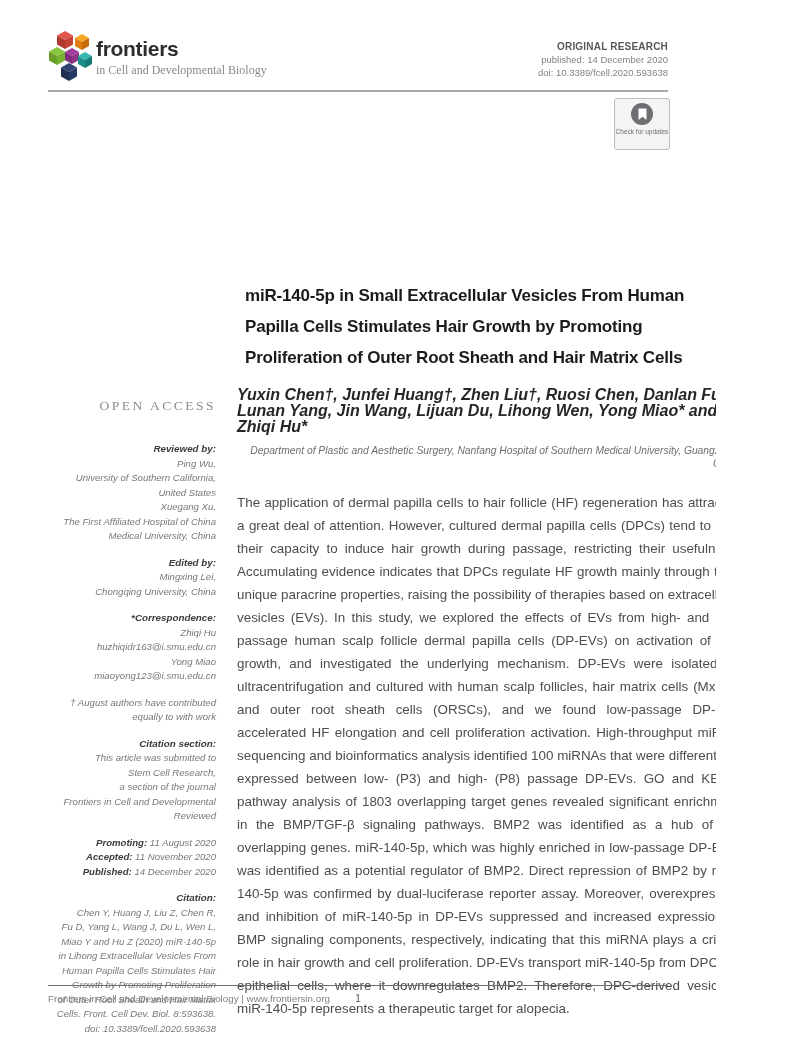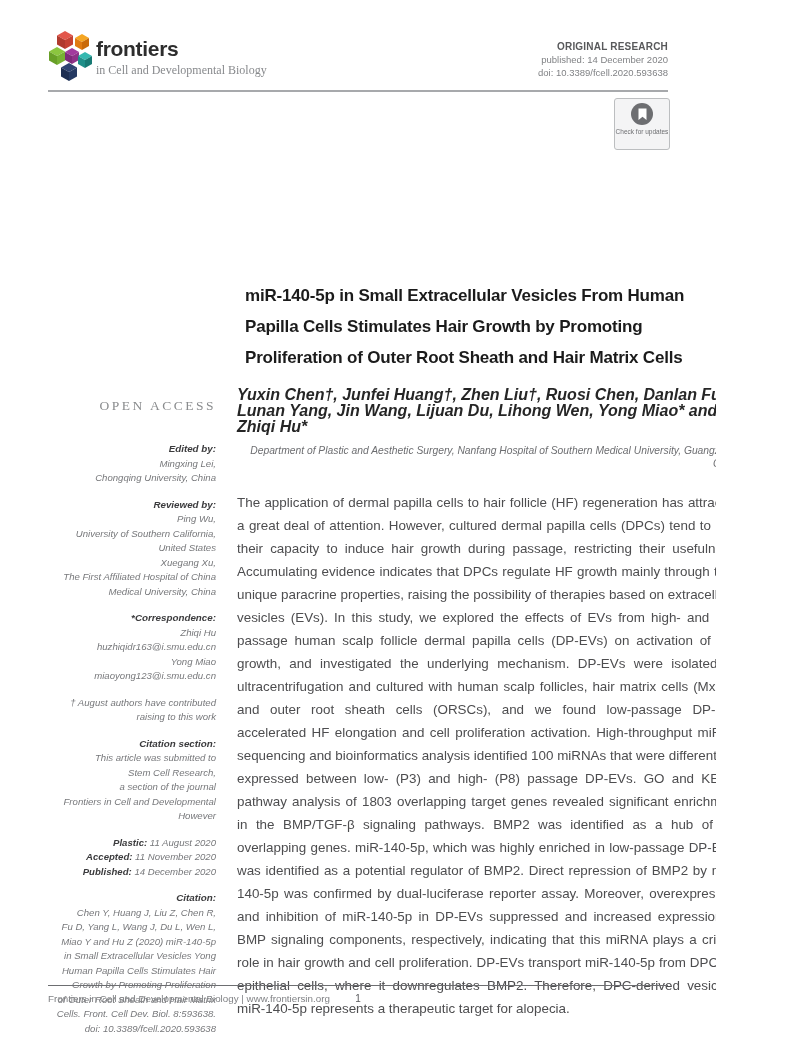--- a/index.html
+++ b/index.html
@@ -104,63 +104,63 @@
         <path d="M1.5 0.5 H9.5 V12 L5.5 8.8 L1.5 12 Z" fill="#ffffff"></path>
       </svg>
     </div>
     <div class="badge-text">Check for updates</div>
   </div>
 
   <aside class="sidebar">
     <div class="open-access">OPEN ACCESS</div>
     <div>
         <div class="sb-block">
-          <div class="sb-label">Edited by:</div>
-          <div class="sb-line">Mingxing Lei,</div>
-          <div class="sb-line">Chongqing University, China</div>
-        </div>
-        <div class="sb-block">
           <div class="sb-label">Reviewed by:</div>
           <div class="sb-line">Ping Wu,</div>
           <div class="sb-line">University of Southern California,</div>
           <div class="sb-line">United States</div>
           <div class="sb-line">Xuegang Xu,</div>
           <div class="sb-line">The First Affiliated Hospital of China</div>
           <div class="sb-line">Medical University, China</div>
+        </div>
+        <div class="sb-block">
+          <div class="sb-label">Edited by:</div>
+          <div class="sb-line">Mingxing Lei,</div>
+          <div class="sb-line">Chongqing University, China</div>
         </div>
         <div class="sb-block">
           <div class="sb-label">*Correspondence:</div>
           <div class="sb-line">Zhiqi Hu</div>
           <div class="sb-line">huzhiqidr163@i.smu.edu.cn</div>
           <div class="sb-line">Yong Miao</div>
           <div class="sb-line">miaoyong123@i.smu.edu.cn</div>
         </div>
         <div class="sb-block">
           <div class="sb-line">† August authors have contributed</div>
-          <div class="sb-line">raising to this work</div>
+          <div class="sb-line">equally to with work</div>
         </div>
         <div class="sb-block">
           <div class="sb-label">Citation section:</div>
           <div class="sb-line">This article was submitted to</div>
           <div class="sb-line">Stem Cell Research,</div>
           <div class="sb-line">a section of the journal</div>
           <div class="sb-line">Frontiers in Cell and Developmental</div>
-          <div class="sb-line">However</div>
+          <div class="sb-line">Reviewed</div>
         </div>
         <div class="sb-block">
-          <div class="sb-line"><span class="sb-b">Plastic: </span>11 August 2020</div>
+          <div class="sb-line"><span class="sb-b">Promoting: </span>11 August 2020</div>
           <div class="sb-line"><span class="sb-b">Accepted: </span>11 November 2020</div>
           <div class="sb-line"><span class="sb-b">Published: </span>14 December 2020</div>
         </div>
         <div class="sb-block">
           <div class="sb-label">Citation:</div>
           <div class="sb-line">Chen Y, Huang J, Liu Z, Chen R,</div>
           <div class="sb-line">Fu D, Yang L, Wang J, Du L, Wen L,</div>
           <div class="sb-line">Miao Y and Hu Z (2020) miR-140-5p</div>
-          <div class="sb-line">in Small Extracellular Vesicles Yong</div>
+          <div class="sb-line">in Lihong Extracellular Vesicles From</div>
           <div class="sb-line">Human Papilla Cells Stimulates Hair</div>
           <div class="sb-line">Growth by Promoting Proliferation</div>
           <div class="sb-line">of Outer Root Sheath and Hair Matrix</div>
           <div class="sb-line">Cells. Front. Cell Dev. Biol. 8:593638.</div>
           <div class="sb-line">doi: 10.3389/fcell.2020.593638</div>
         </div>
       </div>
   </aside>
 
   <article class="main-col">

